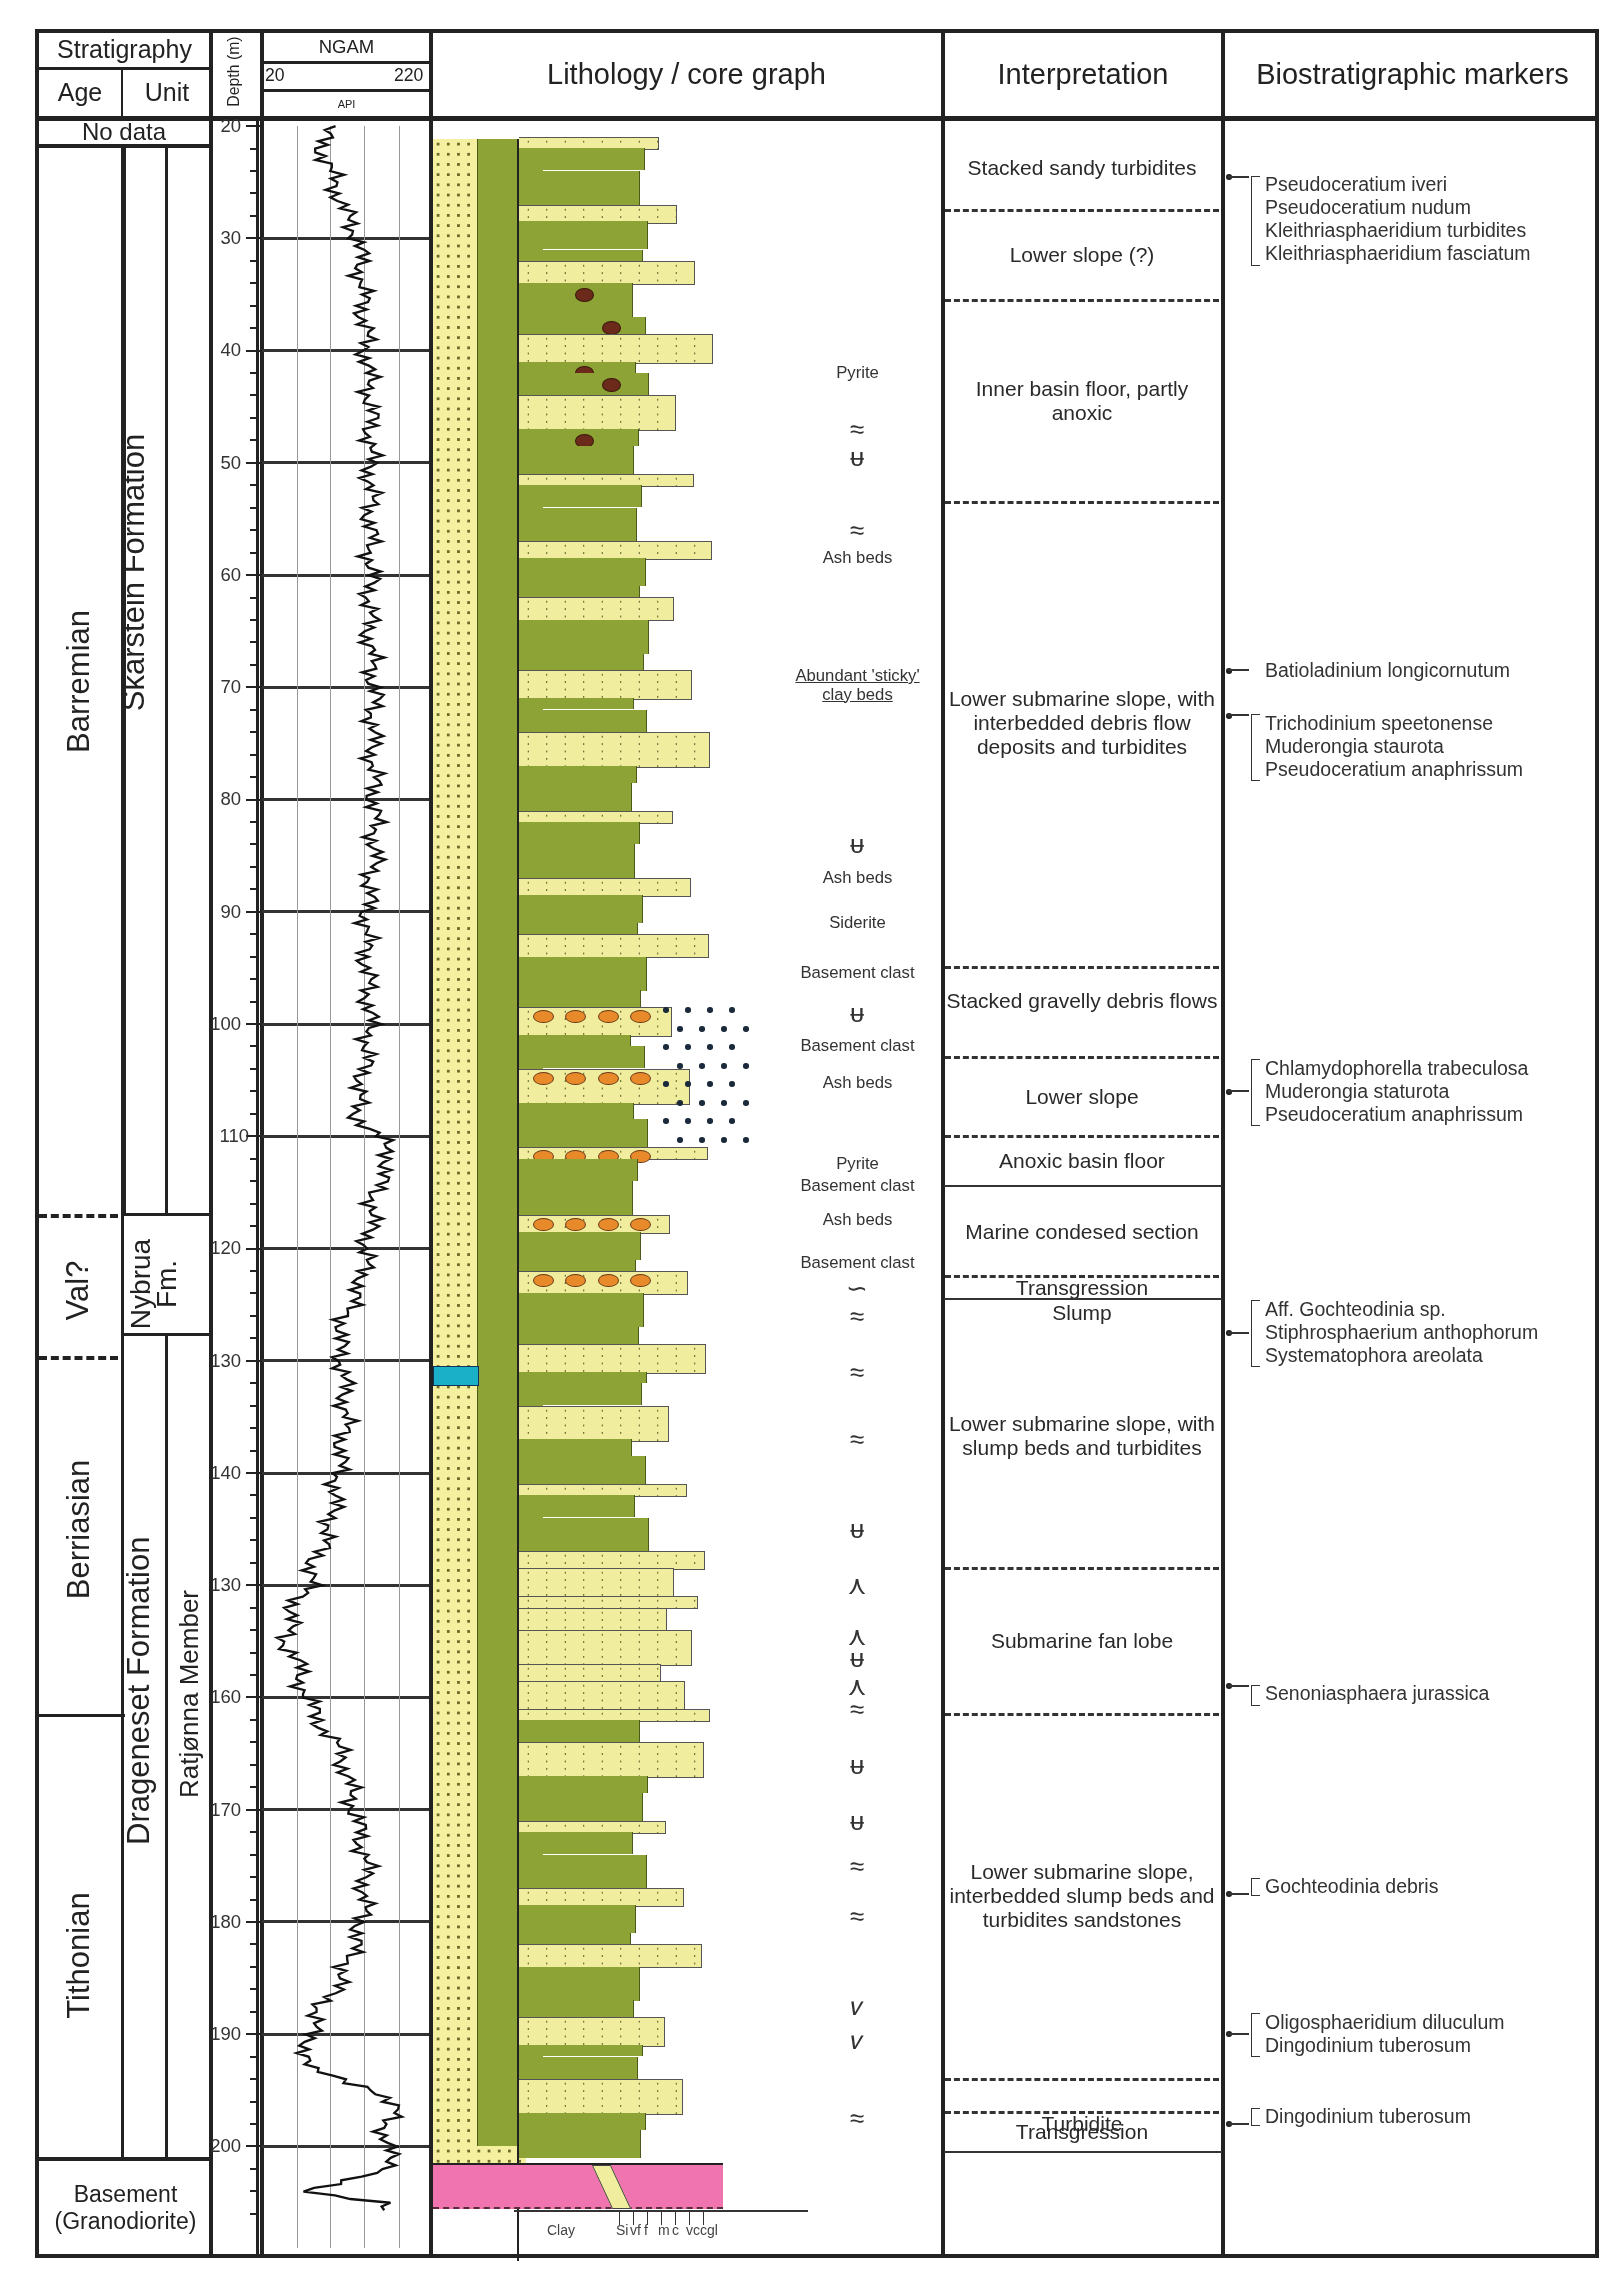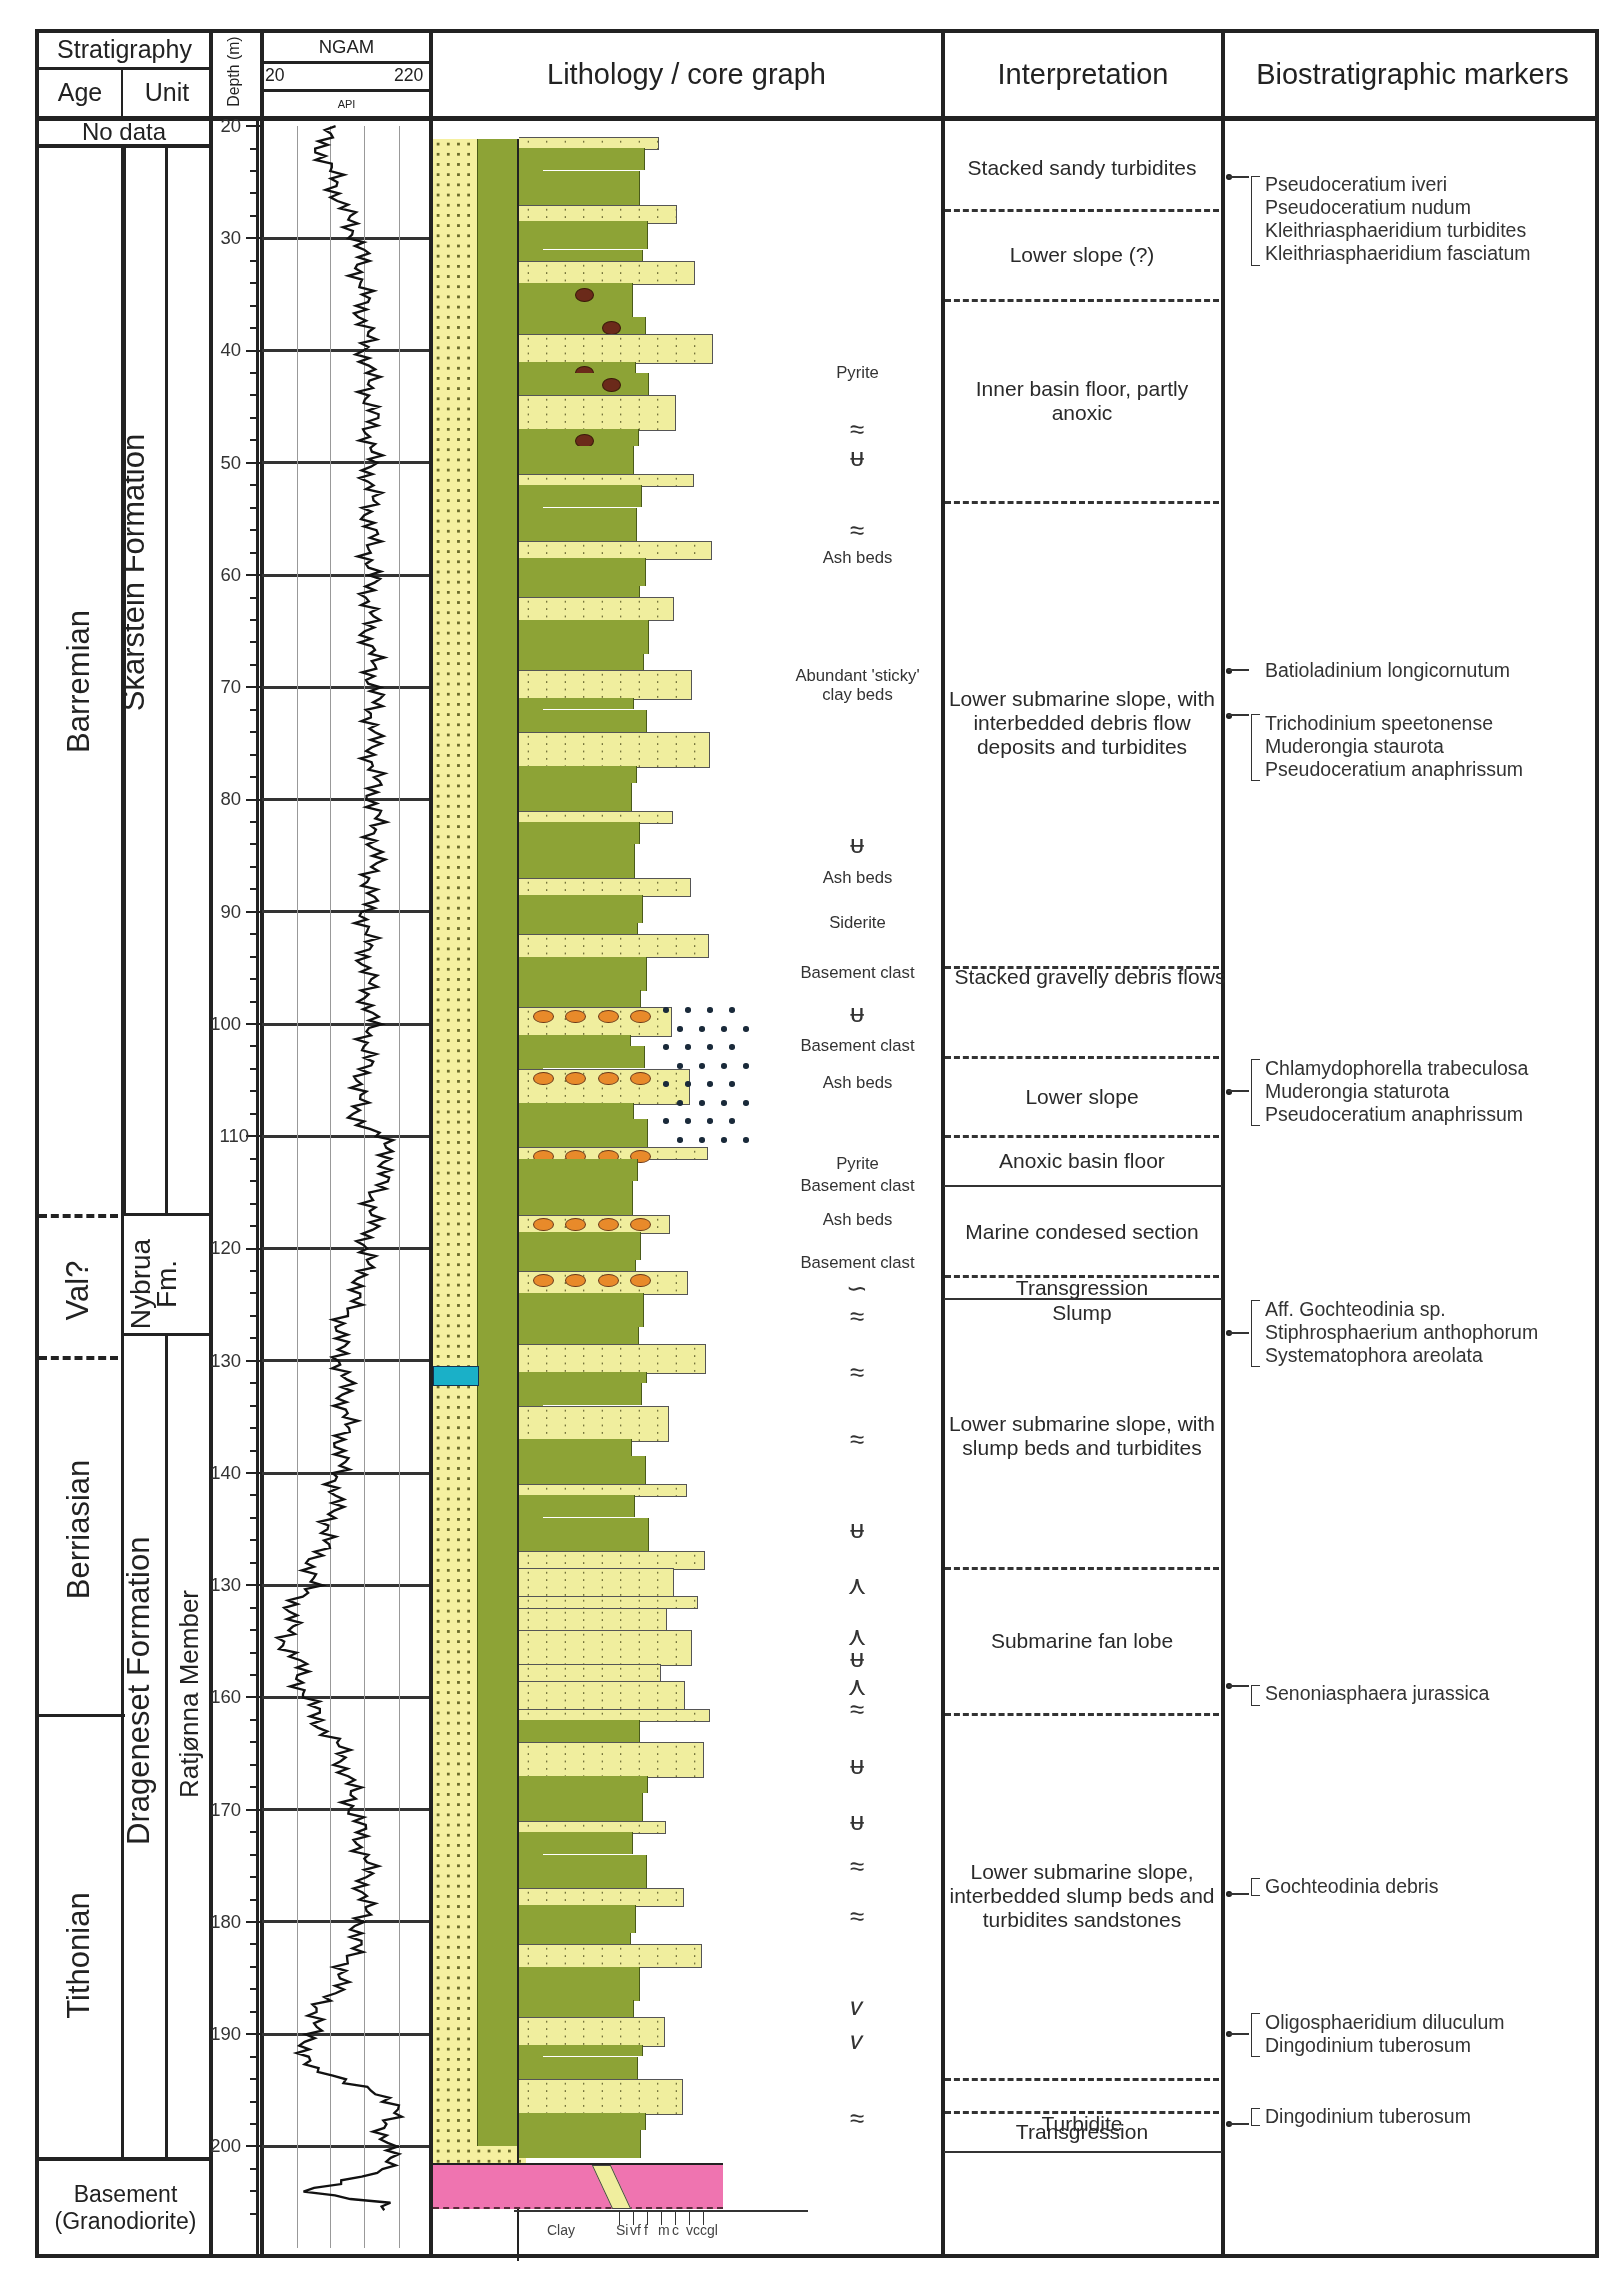--- a/index.html
+++ b/index.html
@@ -414,21 +414,21 @@
     <div class="abs" style="left: 675px; top: 2211px; width: 1.4px; height: 14px; background: rgb(51, 51, 51);"></div>
     <div class="abs" style="left: 686px; top: 2222px; font-size: 14px; color: rgb(68, 68, 68);">vc</div>
     <div class="abs" style="left: 689px; top: 2211px; width: 1.4px; height: 14px; background: rgb(51, 51, 51);"></div>
     <div class="abs" style="left: 700px; top: 2222px; font-size: 14px; color: rgb(68, 68, 68);">cgl</div>
     <div class="abs" style="left: 703px; top: 2211px; width: 1.4px; height: 14px; background: rgb(51, 51, 51);"></div>
   </div>
 
 <div id="notes">
     <div class="note" style="top: 364px;">Pyrite</div>
     <div class="note" style="top: 549px;">Ash beds</div>
-    <div class="note" style="top: 667px;">Abundant 'sticky' clay beds</div>
+    <div class="note" style="top: 667px; text-decoration: underline;">Abundant 'sticky' clay beds</div>
     <div class="note" style="top: 869px;">Ash beds</div>
     <div class="note" style="top: 914px;">Siderite</div>
     <div class="note" style="top: 964px;">Basement clast</div>
     <div class="note" style="top: 1037px;">Basement clast</div>
     <div class="note" style="top: 1074px;">Ash beds</div>
     <div class="note" style="top: 1155px;">Pyrite</div>
     <div class="note" style="top: 1177px;">Basement clast</div>
     <div class="note" style="top: 1211px;">Ash beds</div>
     <div class="note" style="top: 1254px;">Basement clast</div>
   </div>
@@ -459,21 +459,21 @@
 
 <div id="interp">
     <div class="interp" style="top: 156px;">Stacked sandy turbidites</div>
     <div class="dash-h" style="left: 945px; top: 209px; width: 274px;"></div>
     <div class="interp" style="top: 243px;">Lower slope (?)</div>
     <div class="dash-h" style="left: 945px; top: 299px; width: 274px;"></div>
     <div class="interp" style="top: 377px;">Inner basin floor, partly anoxic</div>
     <div class="dash-h" style="left: 945px; top: 501px; width: 274px;"></div>
     <div class="interp" style="top: 687px;">Lower submarine slope, with interbedded debris flow deposits and turbidites</div>
     <div class="dash-h" style="left: 945px; top: 966px; width: 274px;"></div>
-    <div class="interp" style="top: 965px; margin-left: 8px;">Stacked gravelly debris flows</div>
+    <div class="interp" style="top: 989px;">Stacked gravelly debris flows</div>
     <div class="dash-h" style="left: 945px; top: 1056px; width: 274px;"></div>
     <div class="interp" style="top: 1085px;">Lower slope</div>
     <div class="dash-h" style="left: 945px; top: 1135px; width: 274px;"></div>
     <div class="interp" style="top: 1149px;">Anoxic basin floor</div>
     <div class="thin-h" style="left: 944px; top: 1185px; width: 278px;"></div>
     <div class="interp" style="top: 1220px;">Marine condesed section</div>
     <div class="dash-h" style="left: 945px; top: 1275px; width: 274px;"></div>
     <div class="interp" style="top: 1276px;">Transgression</div>
     <div class="thin-h" style="left: 944px; top: 1298px; width: 278px;"></div>
     <div class="interp" style="top: 1301px;">Slump</div>

